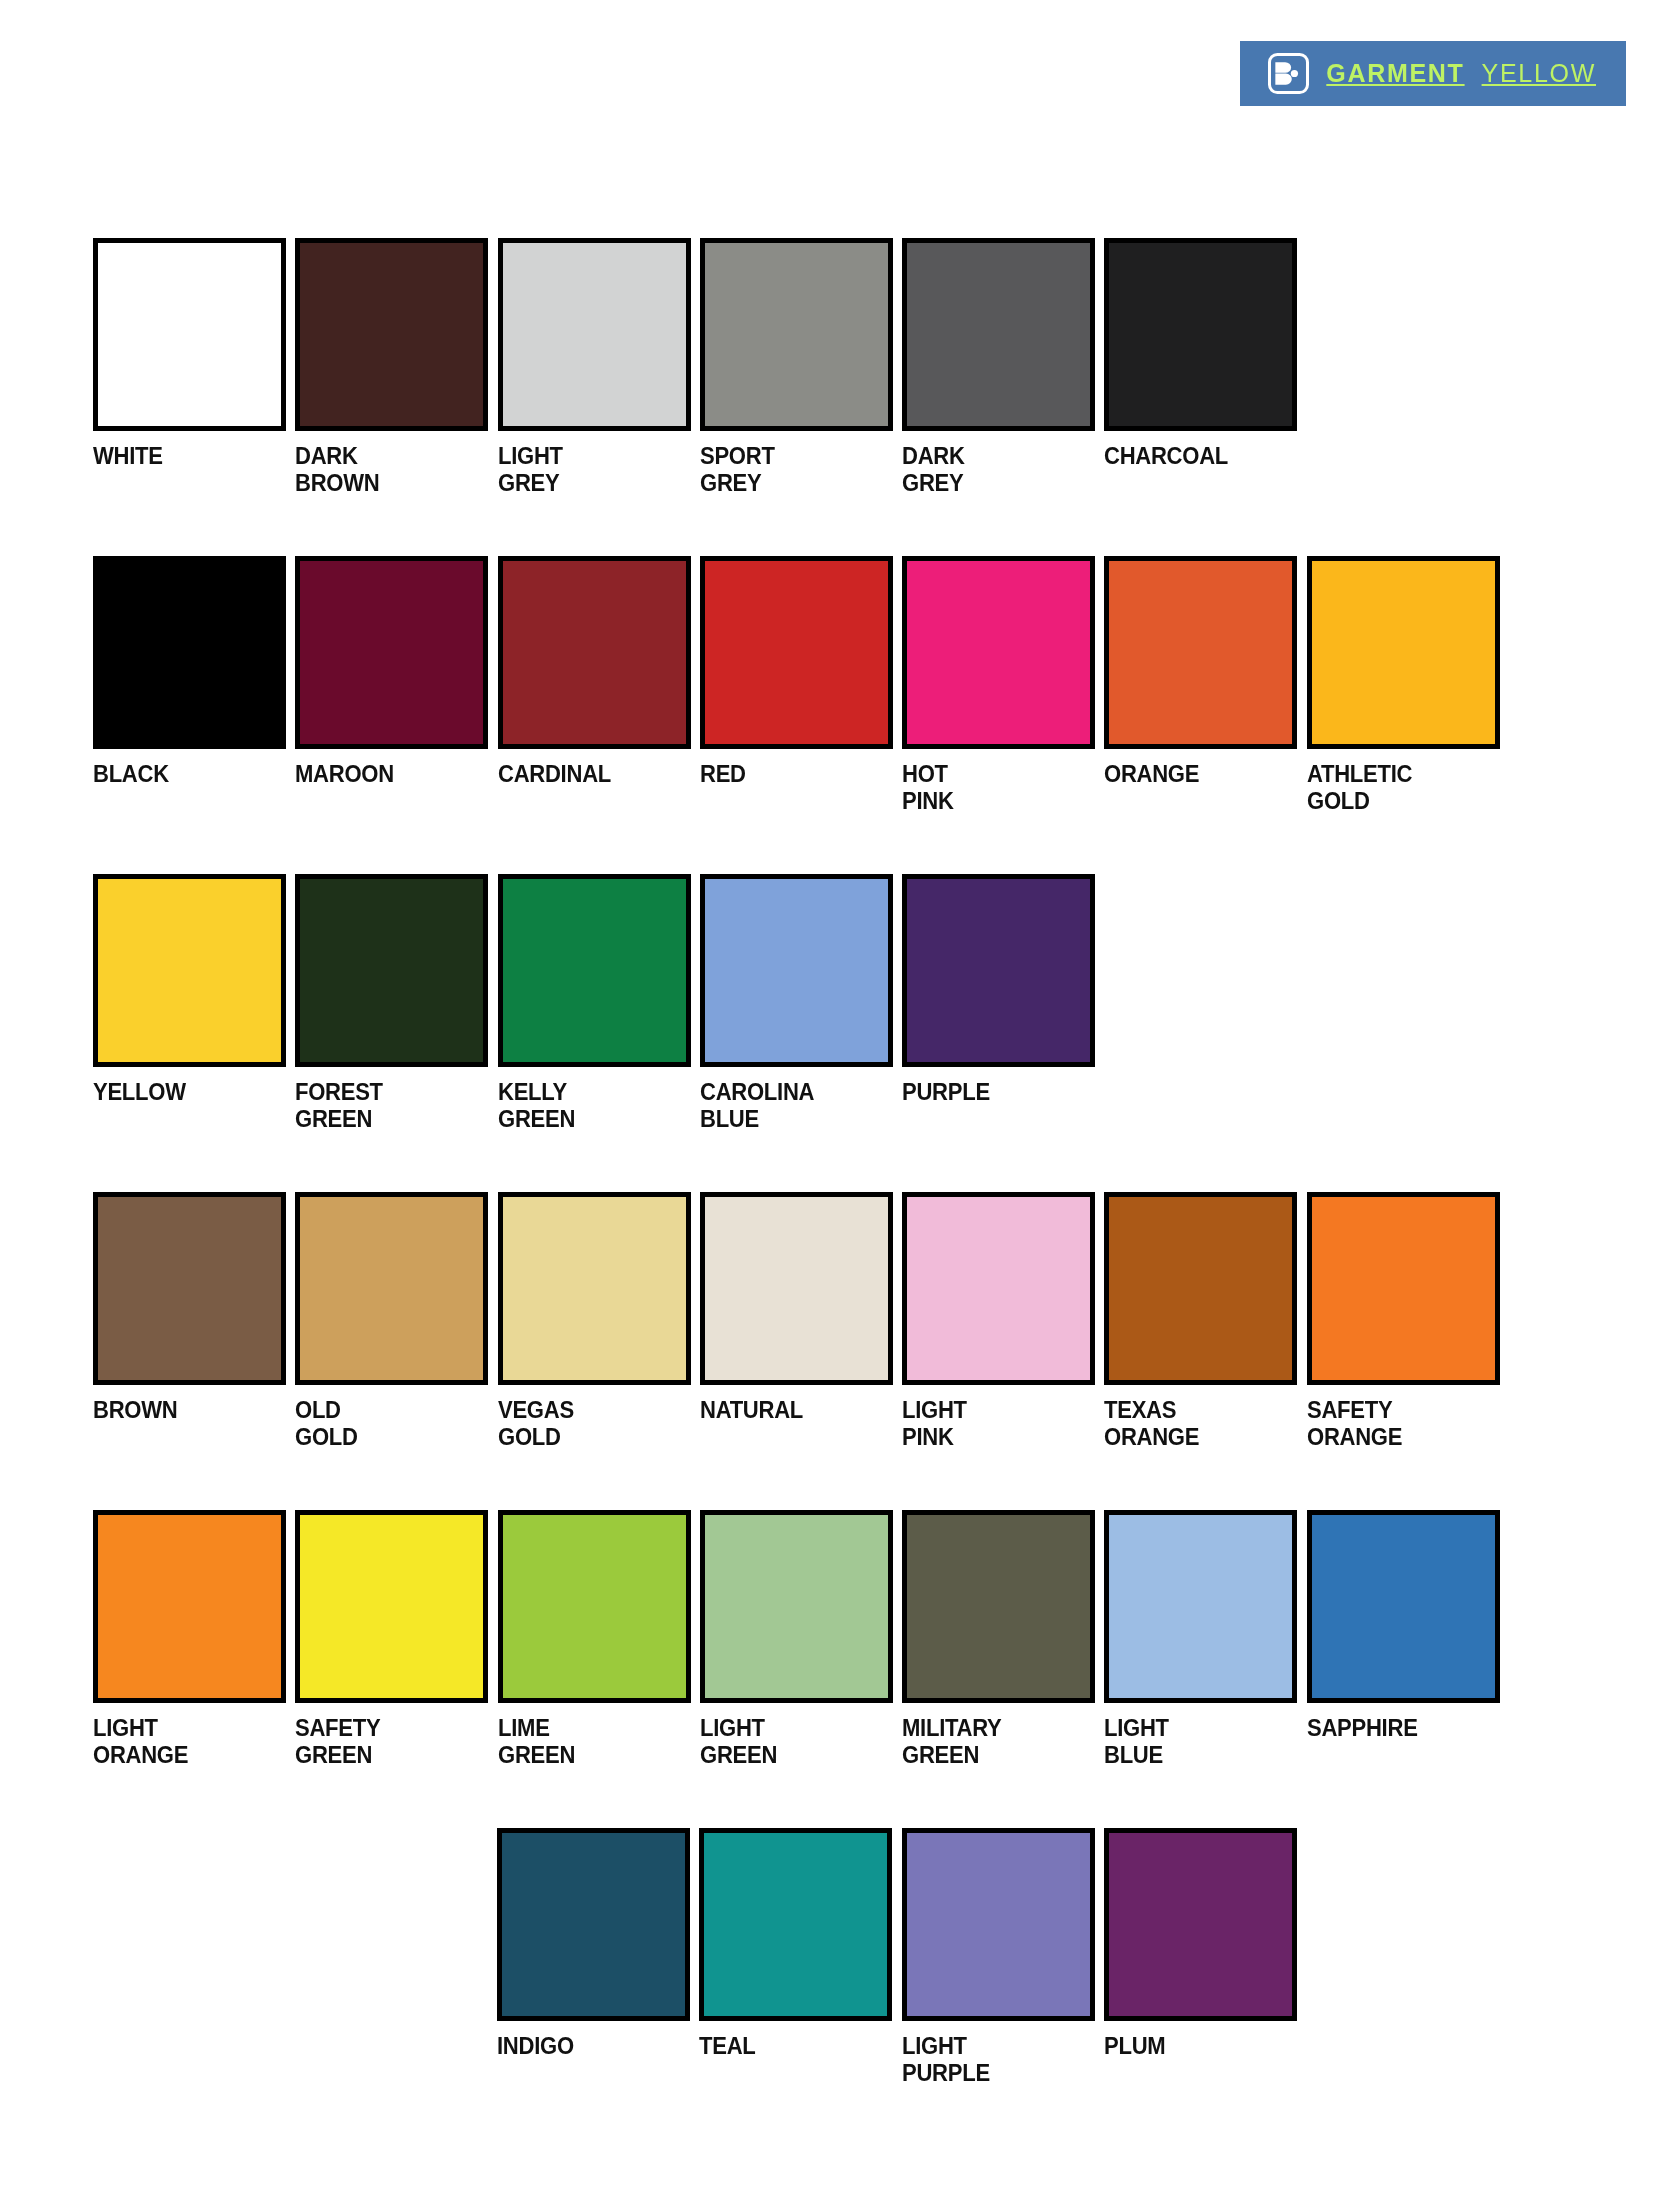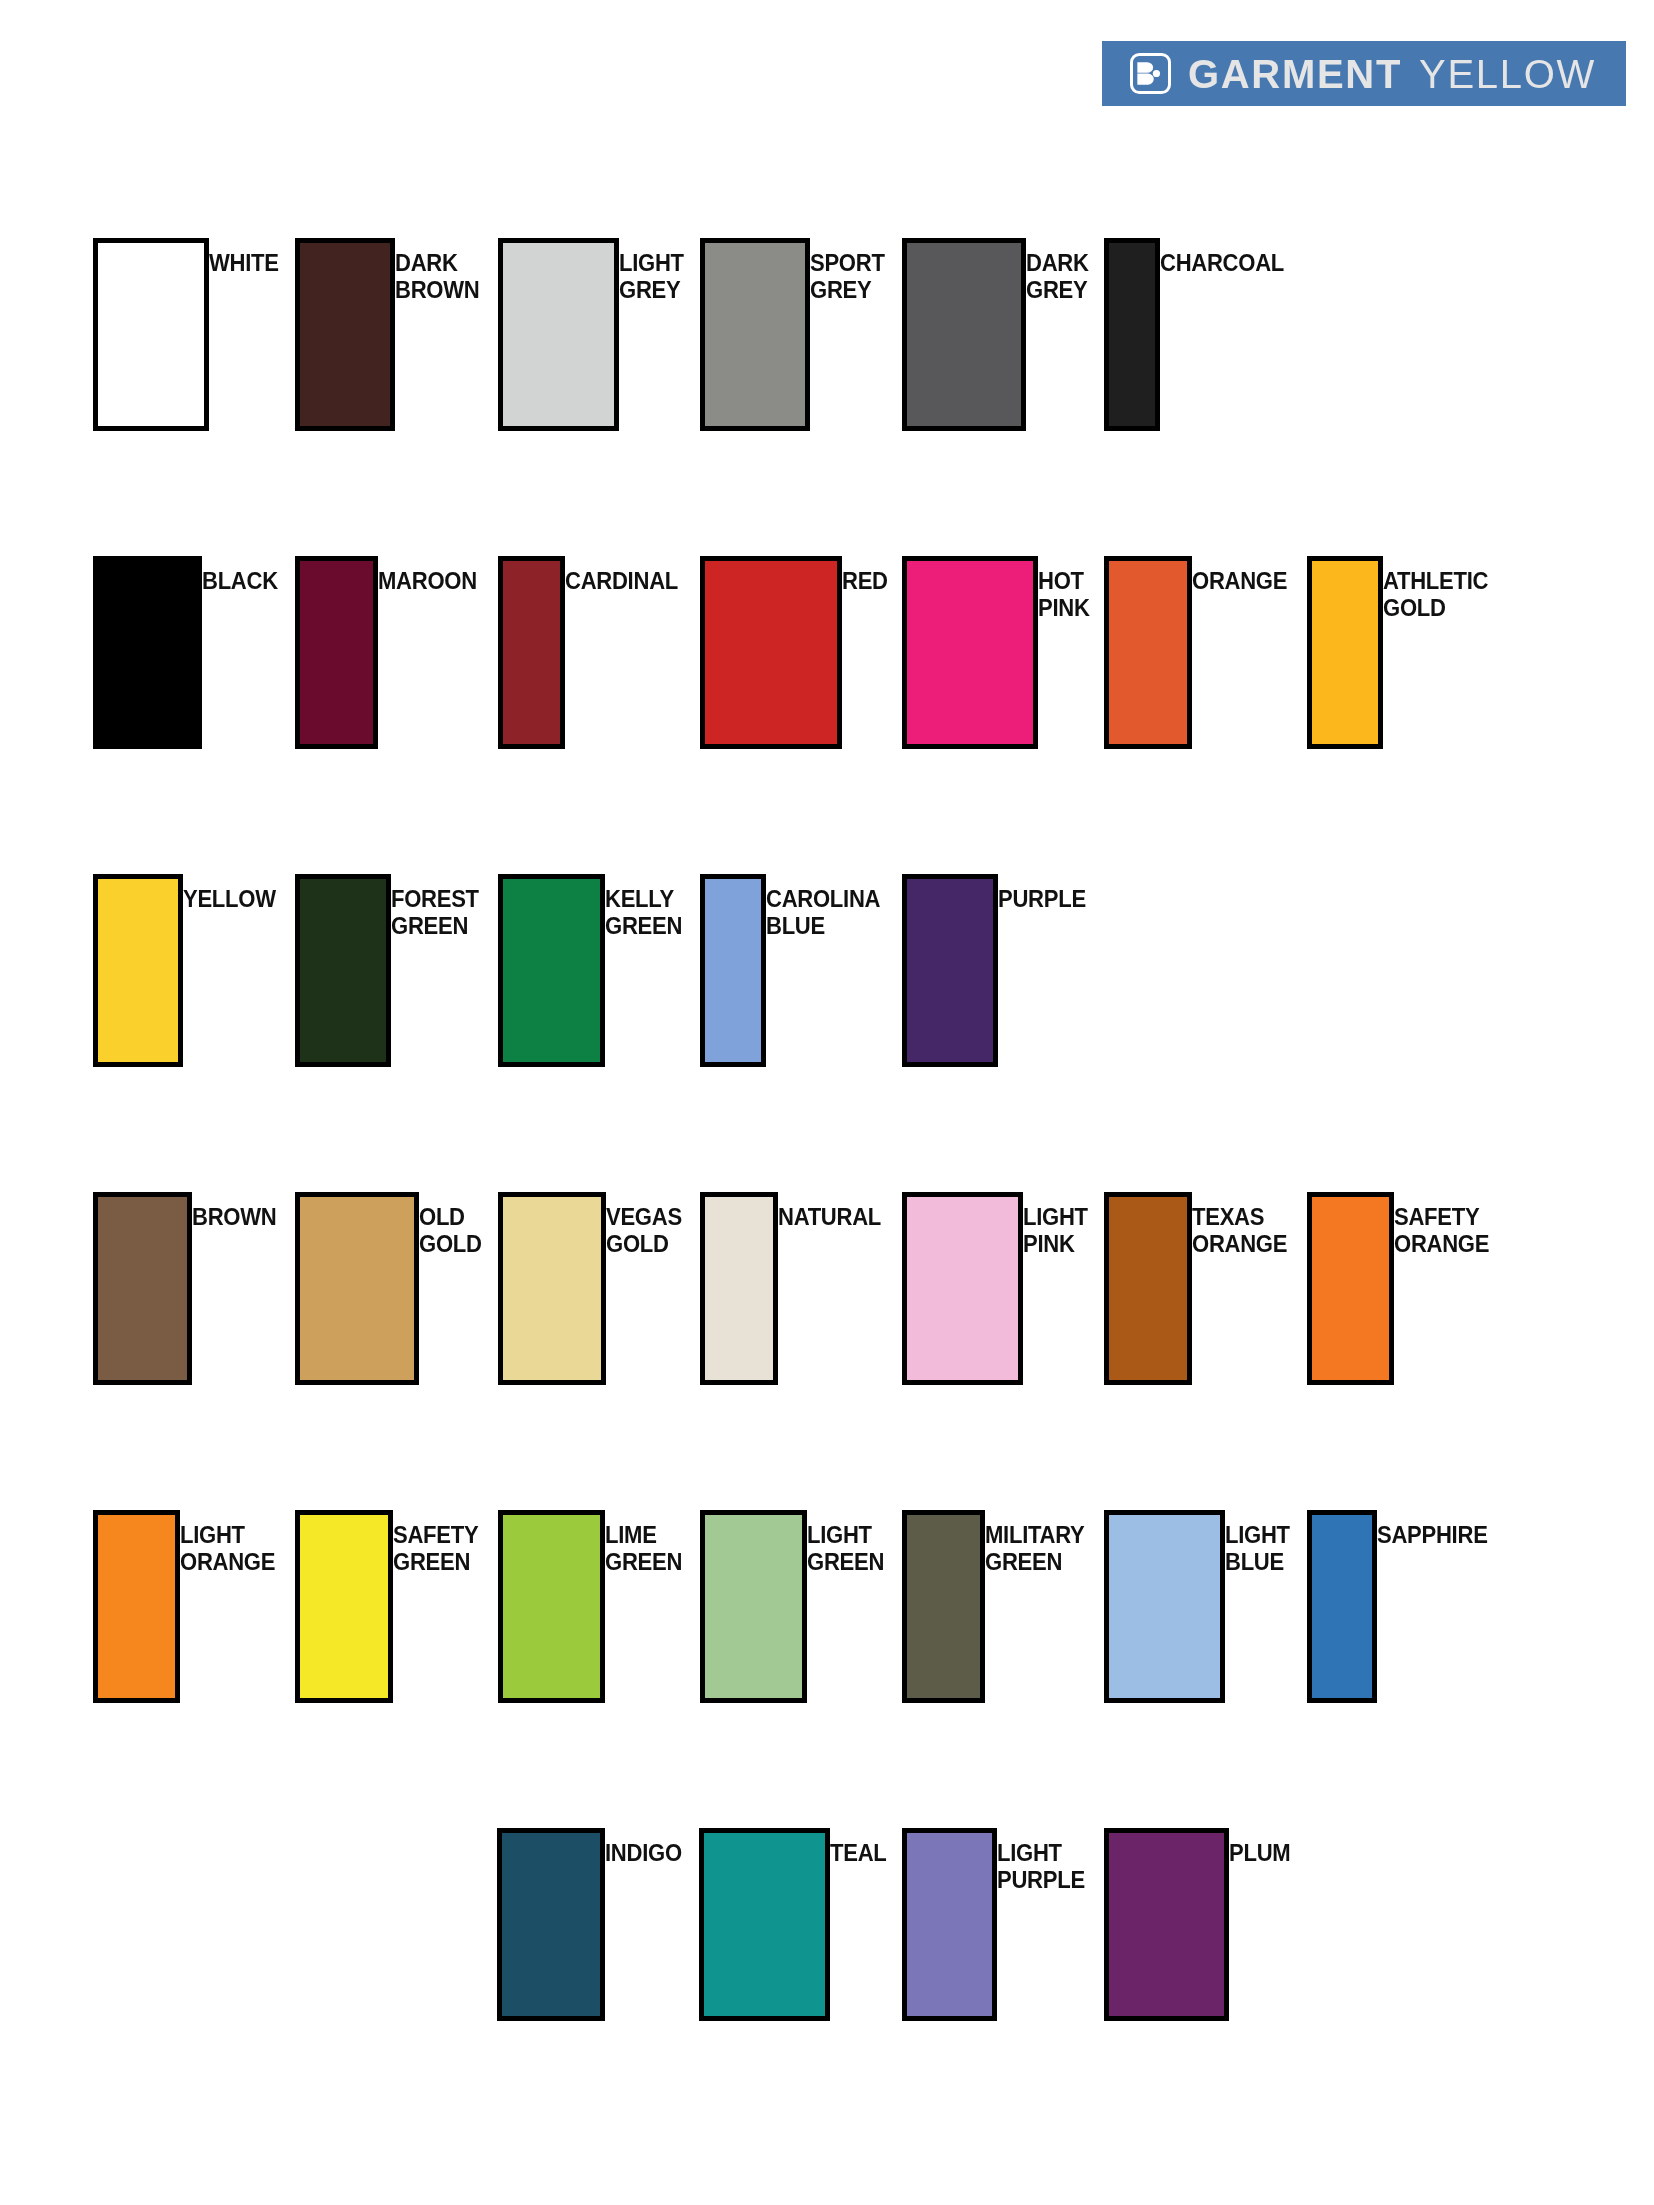--- a/index.html
+++ b/index.html
@@ -34,25 +34,26 @@
     border: 3.3px solid #ffffff;
     border-radius: 9.3px;
     display: flex;
     align-items: center;
     justify-content: center;
     box-sizing: border-box;
     flex: 0 0 auto;
   }
   .bc-logo svg { display: block; }
   .banner-word {
-    color: #e5e5e5;
-    font-size: 40px;
+    color: #bef264;
+    font-size: 25px;
     letter-spacing: 1.7px;
     line-height: 1;
     white-space: nowrap;
+    text-decoration: underline;
   }
   .banner-word.bold { font-weight: 700; }
   .banner-word.light { font-weight: 400; }
 
   
   .grid {
     position: absolute;
     left: 93px;
     top: 238px;
     width: 1475px;
@@ -62,21 +63,21 @@
     margin-bottom: 14px;
     height: 304px;
     box-sizing: border-box;
   }
   .swatch-row.indented { margin-left: 404px; }
 
   .swatch-cell {
     width: 193px;
     margin-right: 9.3px;
     display: flex;
-    flex-direction: row;
+    flex-direction: column;
     flex: 0 0 auto;
   }
   .swatch-box {
     width: 193px;
     height: 193px;
     border: 5.3px solid #000000;
     box-sizing: border-box;
   }
   .swatch-label {
     margin-top: 10.6px;

